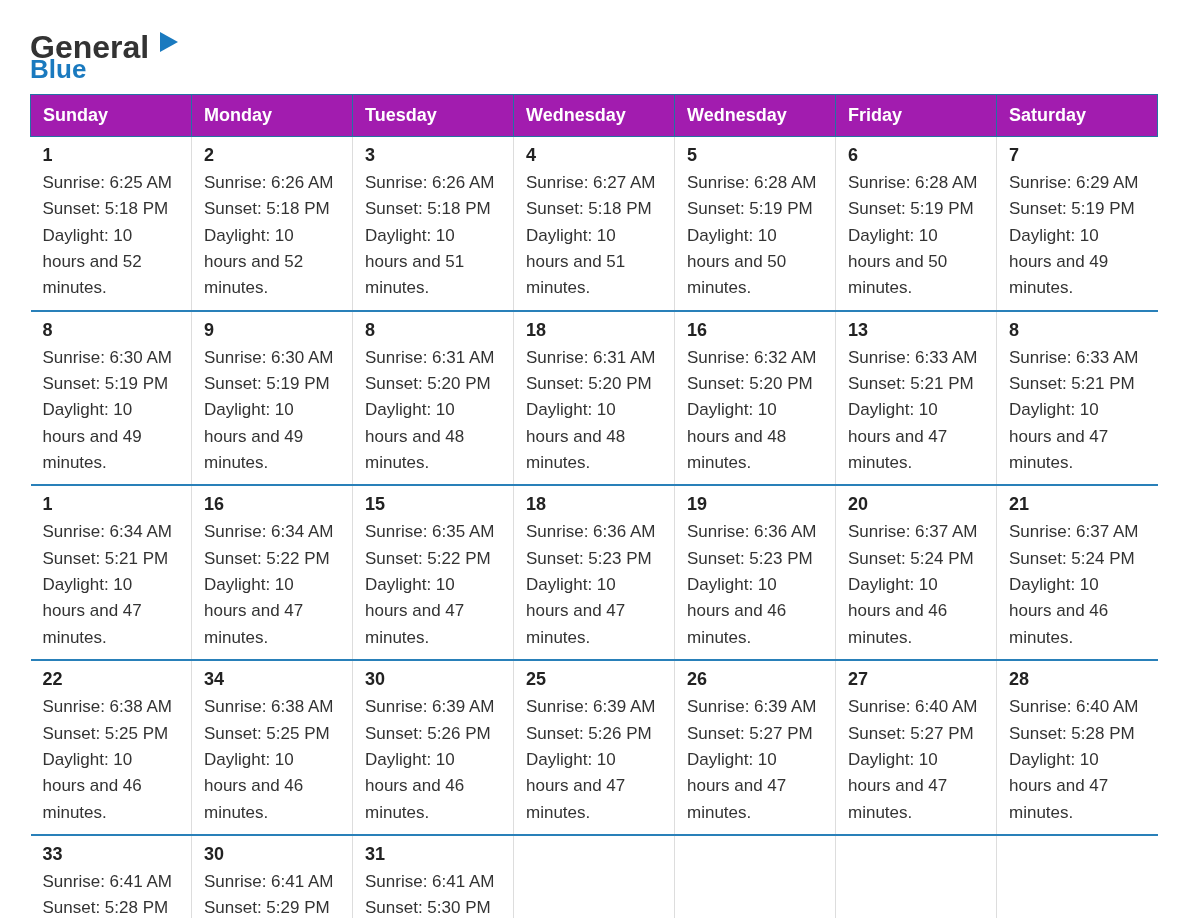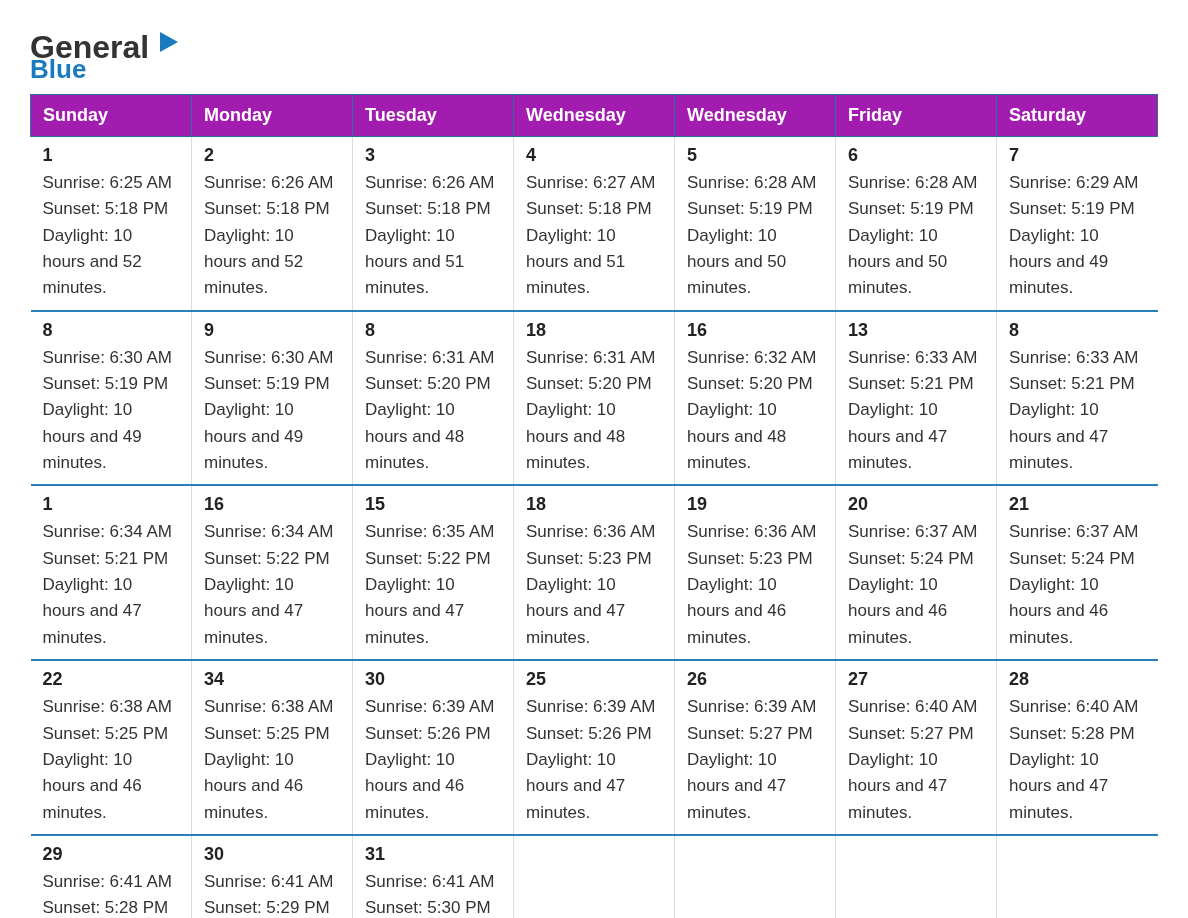--- a/index.html
+++ b/index.html
@@ -341,21 +341,21 @@
         <span class="day-number">28</span>
         <div class="day-info">
           Sunrise: 6:40 AM<br>
           Sunset: 5:28 PM<br>
           Daylight: 10 hours and 47 minutes.
         </div>
       </td>
       </tr>
       <tr>
         <td>
-        <span class="day-number">29</span>
+        <span class="day-number">33</span>
         <div class="day-info">
           Sunrise: 6:41 AM<br>
           Sunset: 5:28 PM<br>
           Daylight: 10 hours and 47 minutes.
         </div>
       </td>
         <td>
         <span class="day-number">30</span>
         <div class="day-info">
           Sunrise: 6:41 AM<br>

